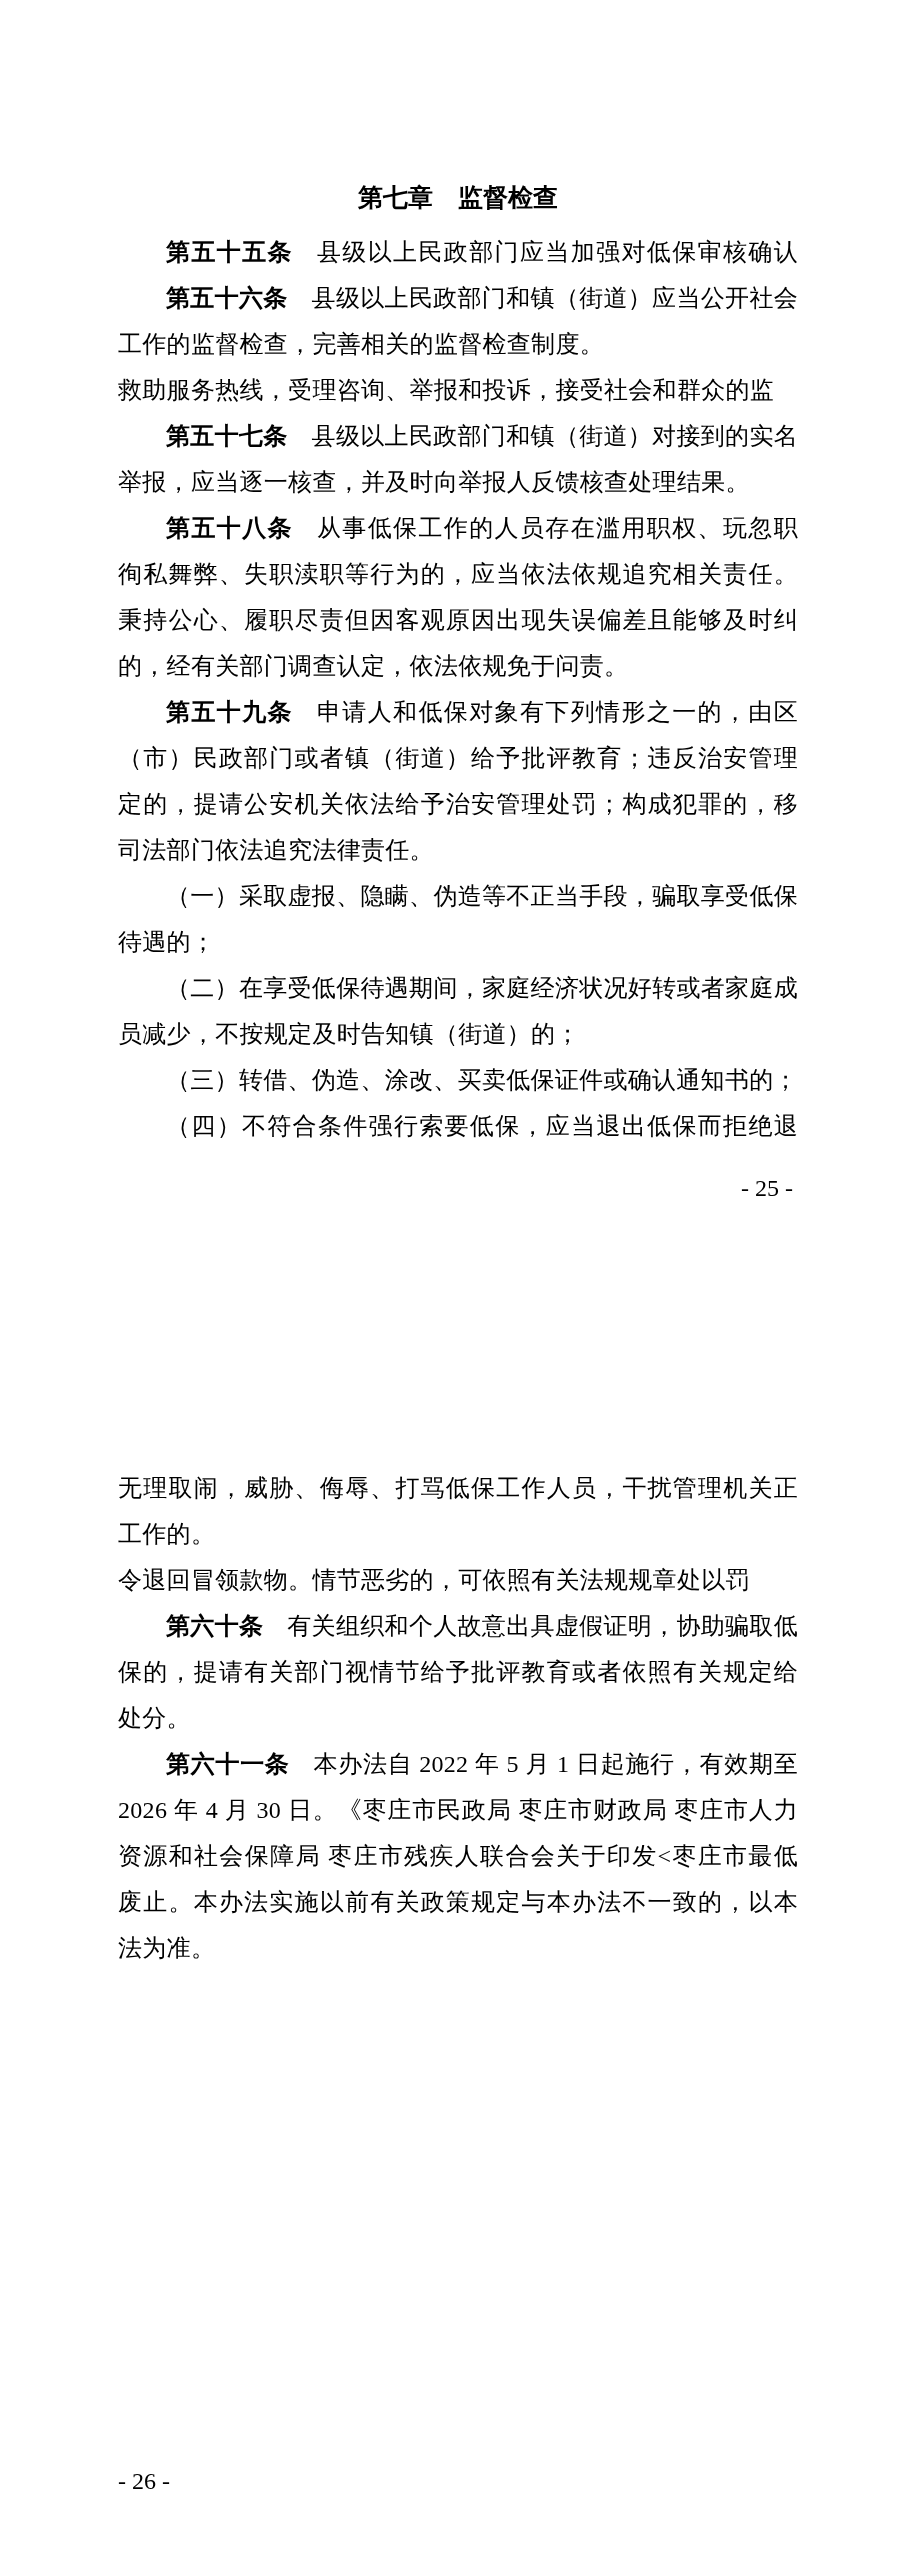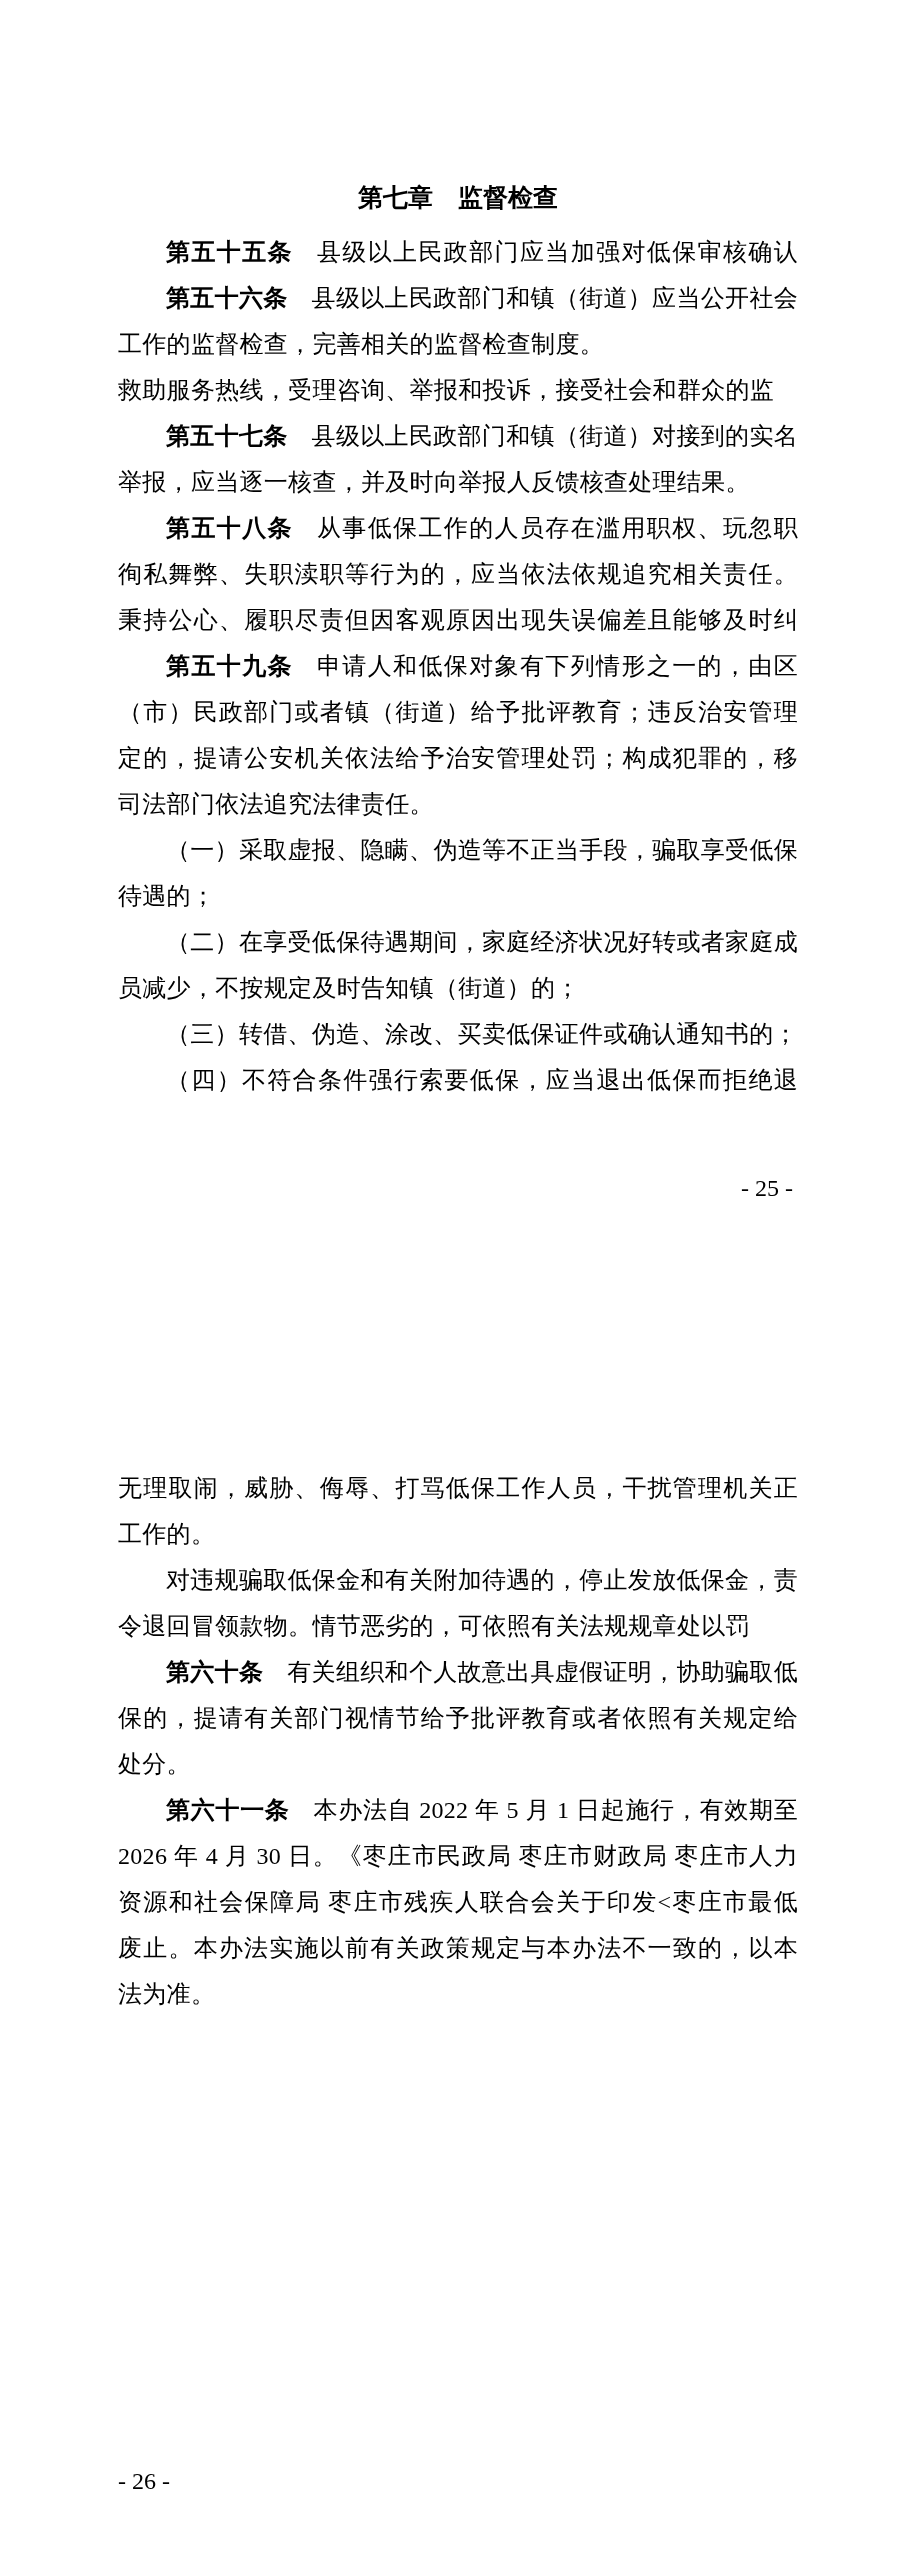--- a/index.html
+++ b/index.html
@@ -57,39 +57,39 @@
         <div class="chapter-title">第七章　监督检查</div>
         <div class="line indent justify"><span class="lead">第五十五条</span>县级以上民政部门应当加强对低保审核确认</div>
         <div class="line indent justify"><span class="lead">第五十六条</span>县级以上民政部门和镇（街道）应当公开社会</div>
         <div class="line">工作的监督检查，完善相关的监督检查制度。</div>
         <div class="line">救助服务热线，受理咨询、举报和投诉，接受社会和群众的监督。</div>
         <div class="line indent justify"><span class="lead">第五十七条</span>县级以上民政部门和镇（街道）对接到的实名</div>
         <div class="line">举报，应当逐一核查，并及时向举报人反馈核查处理结果。</div>
         <div class="line indent justify"><span class="lead">第五十八条</span>从事低保工作的人员存在滥用职权、玩忽职守、</div>
         <div class="line justify">徇私舞弊、失职渎职等行为的，应当依法依规追究相关责任。对</div>
         <div class="line justify">秉持公心、履职尽责但因客观原因出现失误偏差且能够及时纠正</div>
+        <div class="line">的，经有关部门调查认定，依法依规免于问责。</div>
         <div class="line indent justify"><span class="lead">第五十九条</span>申请人和低保对象有下列情形之一的，由区</div>
         <div class="line justify">（市）民政部门或者镇（街道）给予批评教育；违反治安管理规</div>
         <div class="line justify">定的，提请公安机关依法给予治安管理处罚；构成犯罪的，移交</div>
         <div class="line">司法部门依法追究法律责任。</div>
         <div class="line indent justify">（一）采取虚报、隐瞒、伪造等不正当手段，骗取享受低保</div>
         <div class="line">待遇的；</div>
         <div class="line indent justify">（二）在享受低保待遇期间，家庭经济状况好转或者家庭成</div>
         <div class="line">员减少，不按规定及时告知镇（街道）的；</div>
         <div class="line indent">（三）转借、伪造、涂改、买卖低保证件或确认通知书的；</div>
         <div class="line indent justify">（四）不符合条件强行索要低保，应当退出低保而拒绝退出，</div>
       </div>
     <div class="page-number right">- 25 -</div>
   </div>
 
   <div class="page" id="page-2">
     <div class="content">
         <div class="line justify">无理取闹，威胁、侮辱、打骂低保工作人员，干扰管理机关正常</div>
         <div class="line">工作的。</div>
-        <div class="line indent justify">对违规骗取低保金和有关附加待遇的，停止发放低保金，责</div>
         <div class="line">令退回冒领款物。情节恶劣的，可依照有关法规规章处以罚款。</div>
         <div class="line indent justify"><span class="lead">第六十条</span>有关组织和个人故意出具虚假证明，协助骗取低</div>
         <div class="line justify">保的，提请有关部门视情节给予批评教育或者依照有关规定给予</div>
         <div class="line">处分。</div>
         <div class="line indent justify"><span class="lead">第六十一条</span>本办法自 2022 年 5 月 1 日起施行，有效期至</div>
         <div class="line justify">2026 年 4 月 30 日。《枣庄市民政局 枣庄市财政局 枣庄市人力</div>
         <div class="line justify">资源和社会保障局 枣庄市残疾人联合会关于印发&lt;枣庄市最低</div>
         <div class="line justify">废止。本办法实施以前有关政策规定与本办法不一致的，以本办</div>
         <div class="line">法为准。</div>
       </div>

